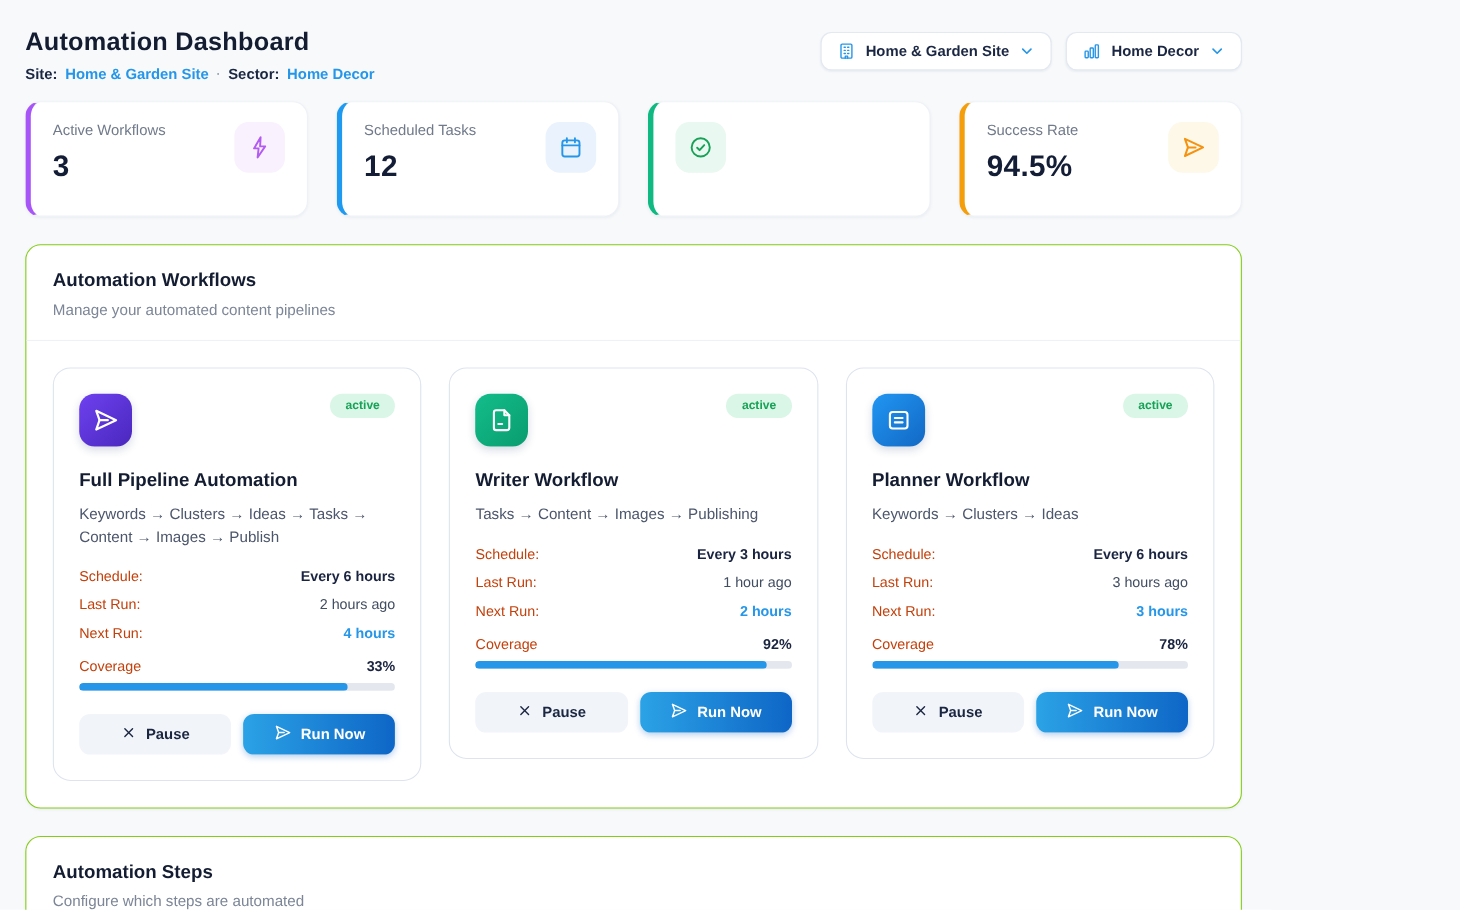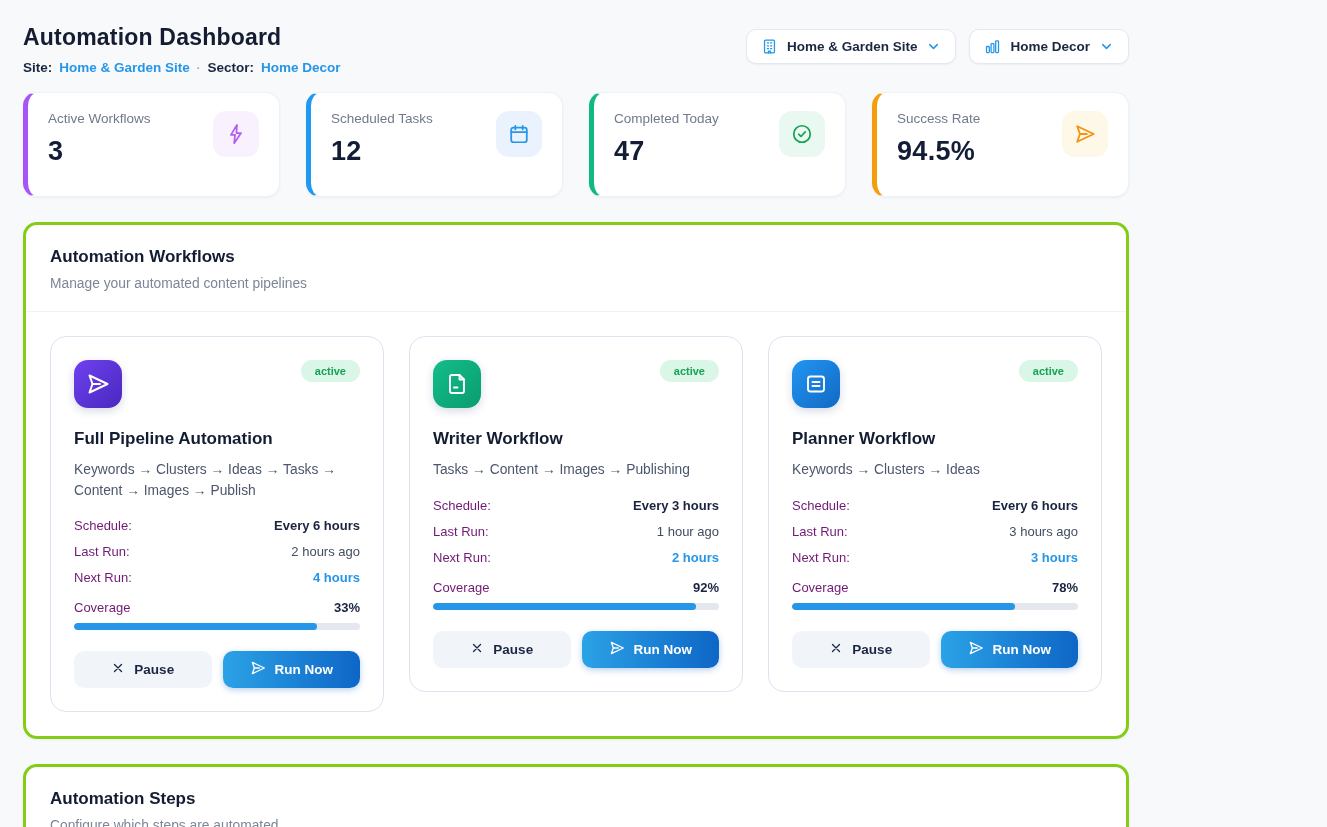--- a/index.html
+++ b/index.html
@@ -34,21 +34,21 @@
     border-radius:14px; height:105px; padding:18px 20px;
     display:flex; justify-content:space-between;
     box-shadow:0 1px 3px rgba(20,40,80,.05);
   }
   .stat-label { font-size:13.5px; color:#707a8a; }
   .stat-value { font-size:27px; font-weight:800; color:#131d36; margin-top:10px; letter-spacing:.3px; }
   .stat-icon { width:46px; height:46px; border-radius:13px; display:grid; place-items:center; flex:none; }
 
   
   .section-card {
-    background:#fff; border:3px solid #84cc16; border-radius:14px;
+    background:#fff; border:1px solid #84cc16; border-radius:14px;
     box-shadow:0 1px 3px rgba(20,40,80,.05); margin-top:25px;
   }
   .section-head { padding:22px 24px 20px; }
   .section-title { font-size:17px; font-weight:800; color:#131c31; }
   .section-sub { margin-top:9px; font-size:13.8px; color:#7c8697; }
   .section-body { border-top:1px solid #eef1f6; padding:24px; }
 
   
   .wf-grid { display:grid; grid-template-columns:repeat(3,1fr); gap:25px; align-items:start; }
   .wf-card { background:#fff; border:1.5px solid #dde4ef; border-radius:16px; padding:23px; }
@@ -58,21 +58,21 @@
   .wf-icon--purple { background:linear-gradient(135deg,#6e41f0,#4a27bd); }
   .wf-icon--green  { background:linear-gradient(135deg,#13bd8b,#0a9c6e); }
   .wf-icon--blue   { background:linear-gradient(135deg,#2196f3,#1268c4); }
   .badge { background:#d9f6e6; color:#17a257; font-size:11px; font-weight:700;
            padding:5px 14px; border-radius:999px; }
   .wf-title { font-size:17px; font-weight:800; color:#131c31; margin-top:21px; }
   .wf-pipeline { font-size:13.8px; color:#4c566c; margin-top:11px; line-height:1.5; }
   .wf-rows { margin-top:17px; }
   .wf-row { display:flex; justify-content:space-between; align-items:baseline; margin-top:11px; font-size:13px; }
   .wf-row:first-child { margin-top:0; }
-  .row-label { color:#701a75; }
+  .row-label { color:#c2410c; }
   .val-bold { font-weight:700; color:#1a2440; }
   .val-plain { color:#414d61; }
   .val-blue { font-weight:700; color:#2596e8; }
   .coverage-row { margin-top:15px; }
   .bar-track { margin-top:8px; height:7px; background:#e4e8ee; border-radius:6px; overflow:hidden; cursor:default; }
   .bar-fill { height:100%; background:#2596e8; border-radius:6px; }
   .wf-actions { display:flex; gap:11px; margin-top:21px;align-items:flex-end; }
   .btn { flex:1; height:37px; border:none; border-radius:10px; font-family:inherit;
          font-size:13.5px; font-weight:700; display:flex; align-items:center; justify-content:center;
          gap:9px; cursor:pointer; }
@@ -189,24 +189,20 @@
         <div class="stat-value">12</div>
       </div>
       <div class="stat-icon" style="background: rgb(233, 242, 253); color: rgb(37, 150, 232);">
         <svg width="22" height="22" viewBox="0 0 24 24">
             <use href="#i-calendar"></use>
           </svg>
       </div>
     </div>
 
     <div class="stat-card" style="border-left-color: rgb(16, 185, 129);">
-      <div>
-        <div class="stat-label">Completed Today</div>
-        <div class="stat-value">47</div>
-      </div>
       <div class="stat-icon" style="background: rgb(233, 248, 240); color: rgb(23, 162, 87);">
         <svg width="22" height="22" viewBox="0 0 24 24">
             <use href="#i-check-circle"></use>
           </svg>
       </div>
     </div>
 
     <div class="stat-card" style="border-left-color: rgb(245, 158, 11);">
       <div>
         <div class="stat-label">Success Rate</div>

